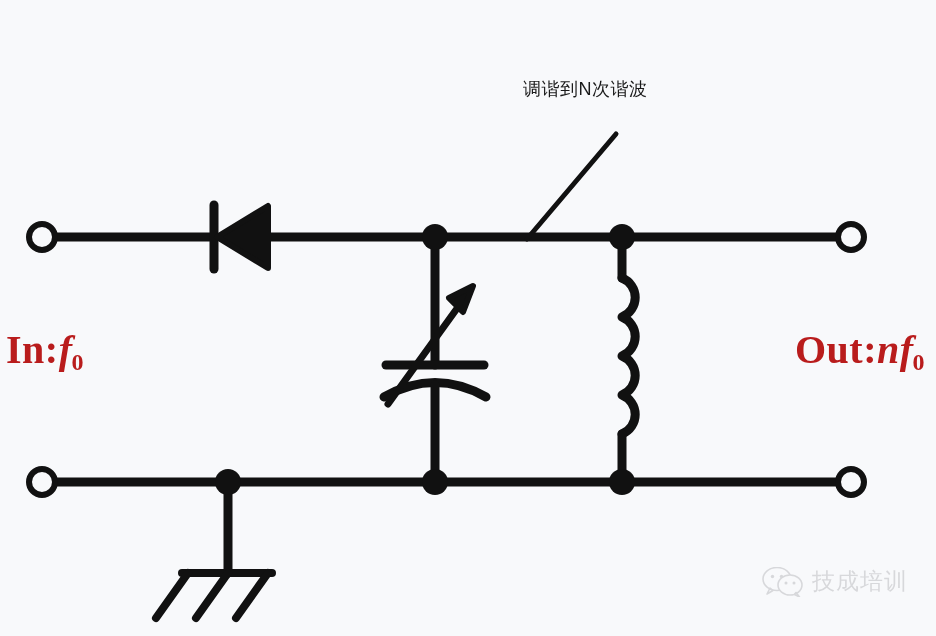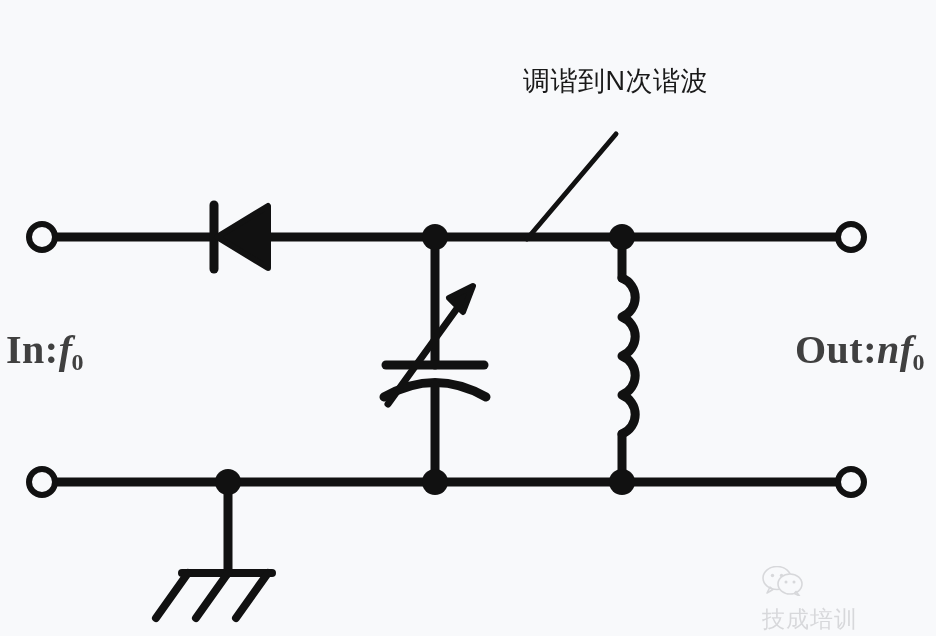--- a/index.html
+++ b/index.html
@@ -22,21 +22,21 @@
   }
   #circuit-svg {
     position: absolute;
     left: 0;
     top: 0;
     width: 936px;
     height: 636px;
   }
   .lbl {
     position: absolute;
-    color: #404040;
+    color: #b91c1c;
     white-space: nowrap;
     line-height: 1;
   }
   .port-label {
     font-family: "Liberation Serif", "DejaVu Serif", serif;
     font-size: 40px;
     font-weight: 700;
     letter-spacing: 0.5px;
   }
   .port-label .var {
@@ -52,36 +52,35 @@
     left: 6px;
     top: 330px;
   }
   #label-out {
     left: 772px;
     top: 330px;
     margin-left: 23px;
   }
   #annotation-text {
     left: 523px;
-    top: 68px;
+    top: 80px;
     font-family: "Liberation Sans", "DejaVu Sans", sans-serif;
-    font-size: 27px;
+    font-size: 18px;
     font-weight: 400;
     color: #1a1a1a;
     letter-spacing: 0.5px;
   }
   #watermark {
     position: absolute;
     left: 762px;
     top: 566px;
     display: flex;
-    align-items: flex-start;
+    align-items: flex-end;
     gap: 8px;
     opacity: 0.30;
-    flex-direction: column;
   }
   #watermark .wm-text {
     font-family: "Liberation Sans", "DejaVu Sans", sans-serif;
     font-size: 23px;
     color: #8e8e93;
     letter-spacing: 1px;
   }
 </style>
 </head>
 <body>

